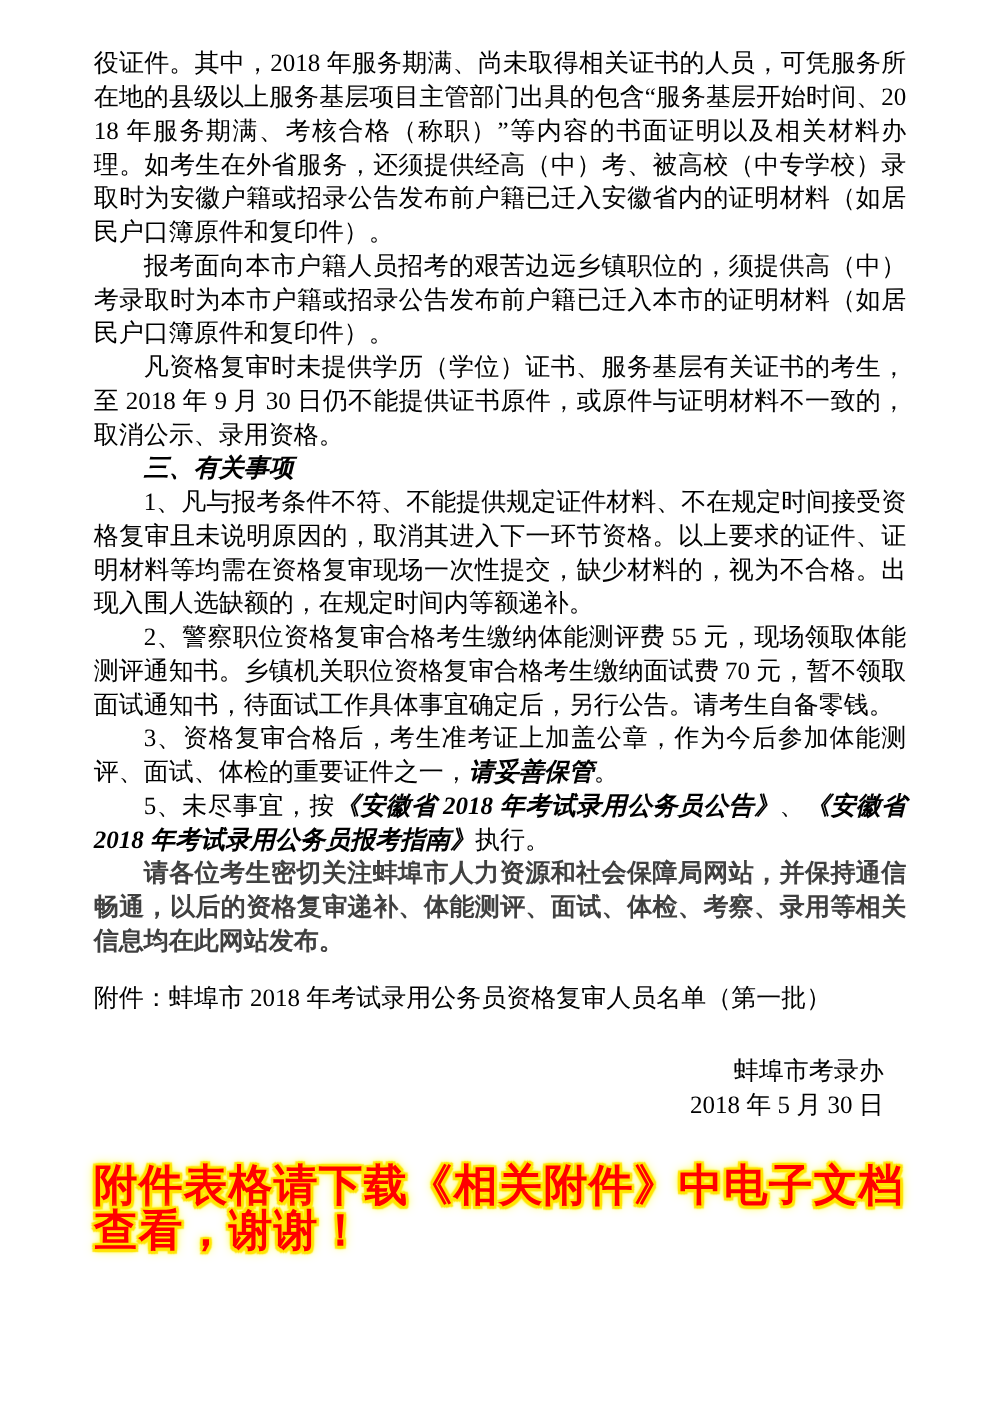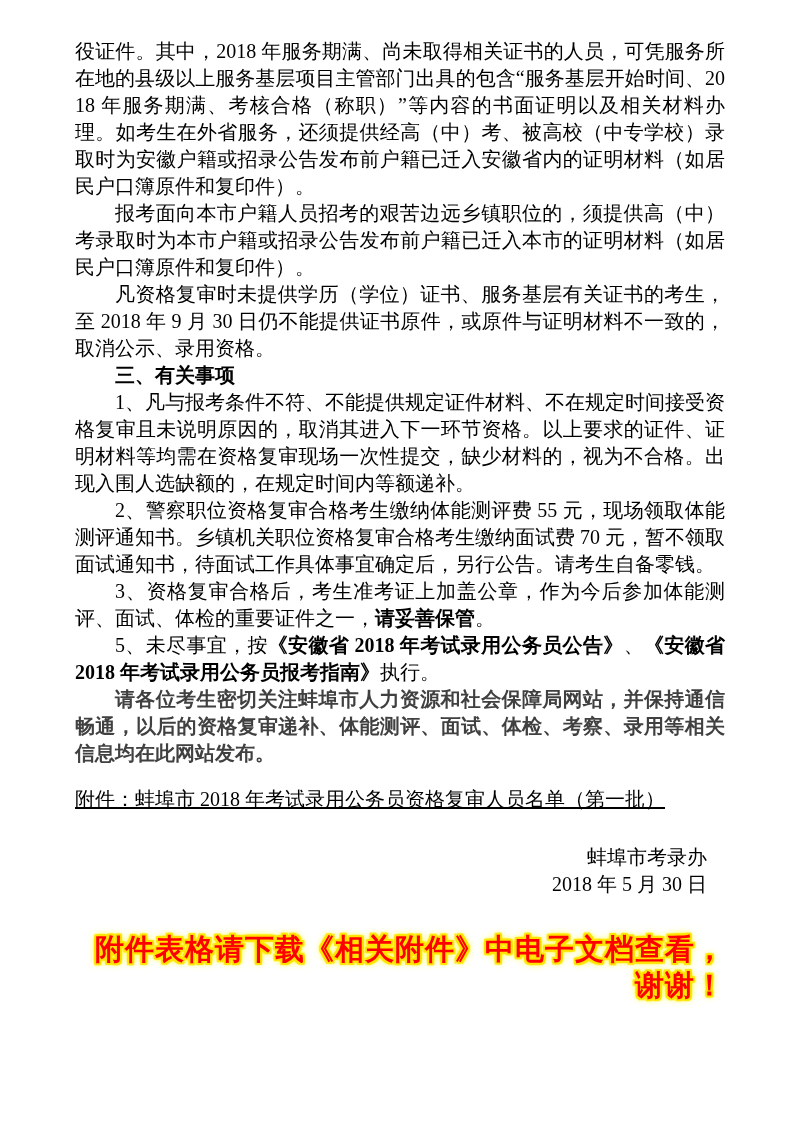--- a/index.html
+++ b/index.html
@@ -20,42 +20,41 @@
     color: #000000;
   }
   p.body {
     margin: 0;
     font-size: 20px;
     line-height: 27px;
     text-align: justify;
     word-break: break-all;
   }
   .indent { text-indent: 2em; }
-  .bold { font-weight: bold; }
+  .bold { font-weight: bold; font-style: italic; }
   .blue {
     color: #404040;
     font-weight: bold;
   }
   .attachment-line {
     margin-top: 19px !important;
     text-align: left;
-    text-decoration: underline;
   }
   .signature {
     margin-top: 31px;
     text-align: right;
     padding-right: 18px;
   }
   .signature p.body { text-align: right; }
   .banner {
     margin: 33px 0 0 0;
-    text-align: right;
+    text-align: left;
     font-family: "Liberation Sans", "DejaVu Sans", sans-serif;
     font-weight: bold;
-    font-size: 29px;
+    font-size: 35px;
     line-height: 36px;
     letter-spacing: 1px;
     color: #FF0000;
     text-shadow:
       -2px -2px 1px #FFE400,  2px -2px 1px #FFE400,
       -2px  2px 1px #FFE400,  2px  2px 1px #FFE400,
       -2px  0   1px #FFE400,  2px  0   1px #FFE400,
        0   -2px 1px #FFE400,  0    2px 1px #FFE400,
        0    0   5px #FFFF00,  0    0   9px #FFFF00;
   }

